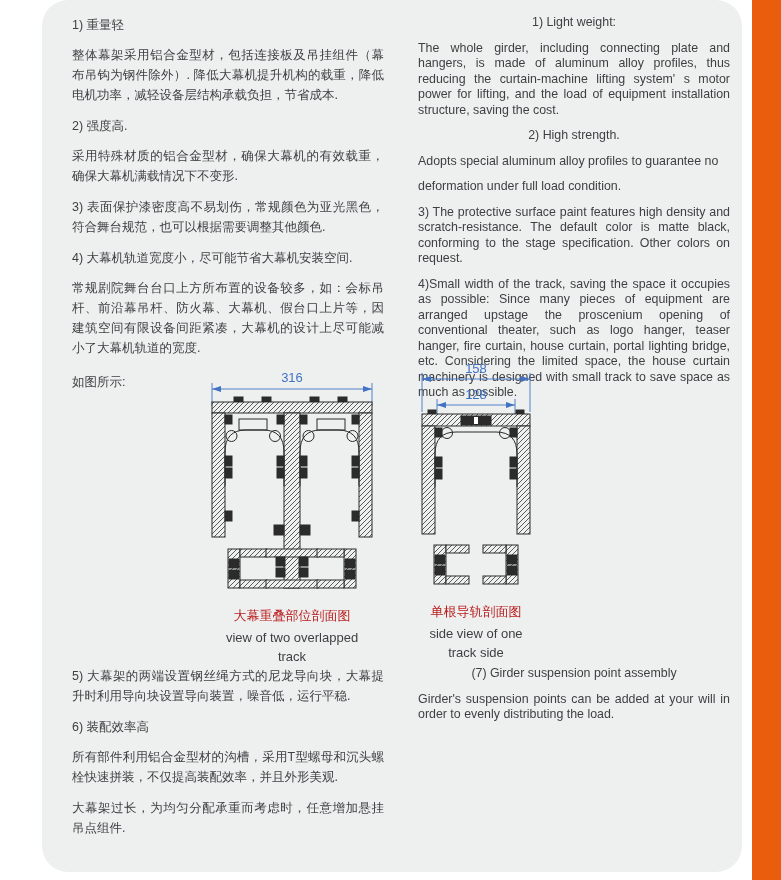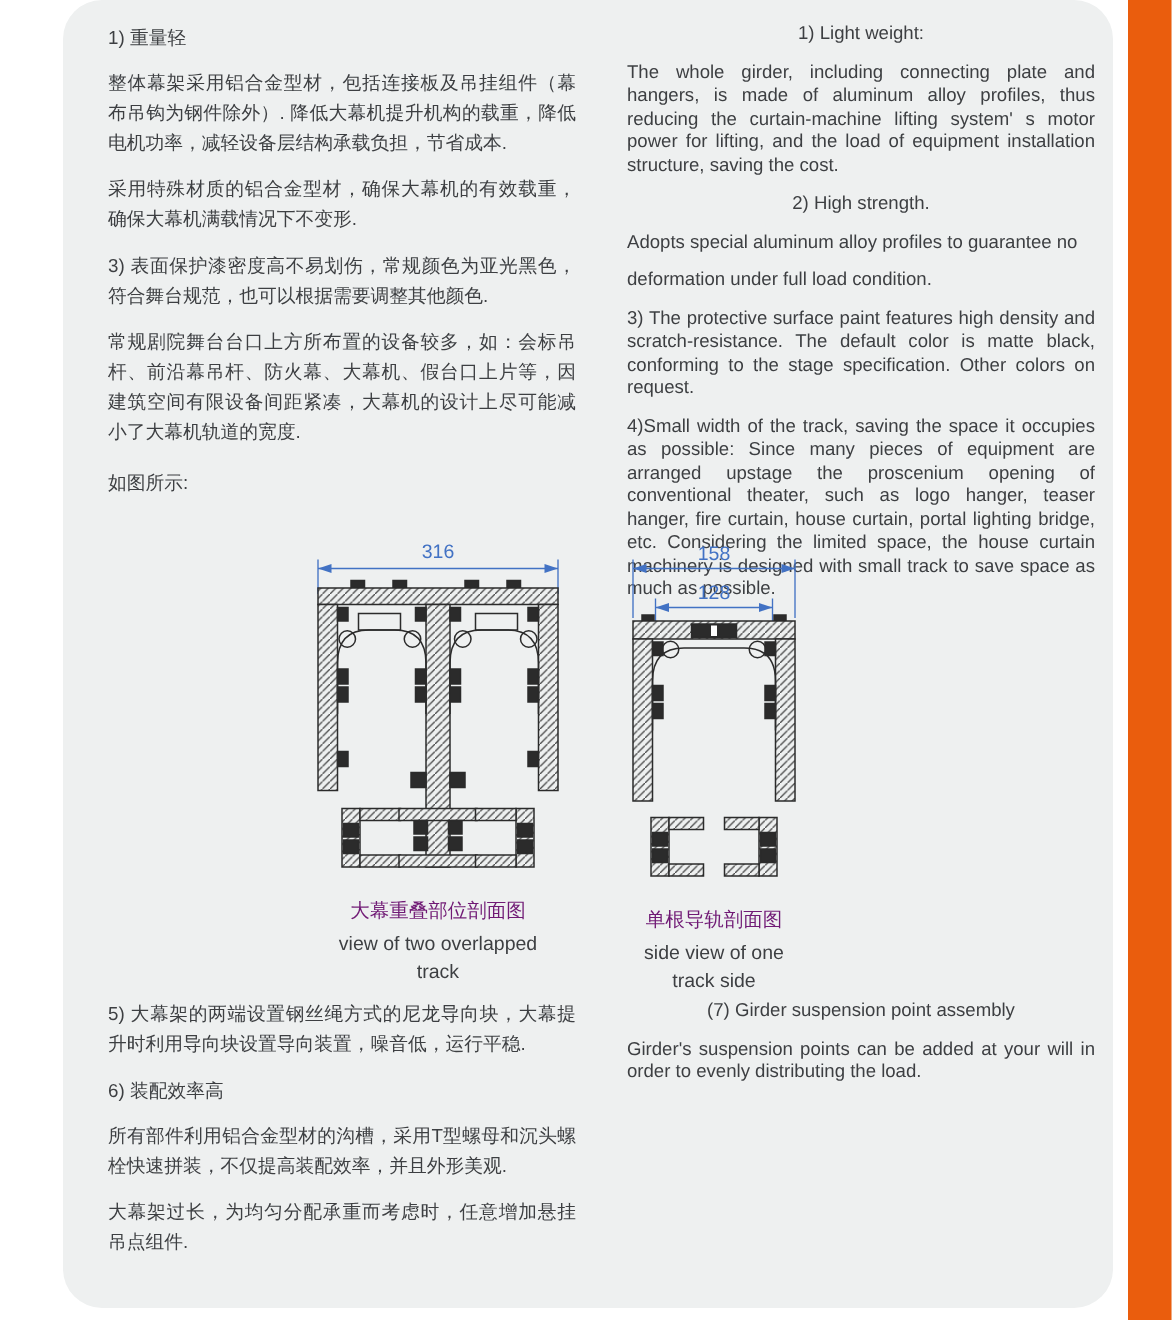--- a/index.html
+++ b/index.html
@@ -26,43 +26,45 @@
   .zh{font-size:12.5px;line-height:20px;text-align:justify;}
   .zh .sec{margin-bottom:11px;}
   .zh .t{text-align:left;}
   .en{font-size:12.4px;line-height:15.5px;text-align:justify;}
   .en .sec{margin-bottom:8px;}
   .en .t{text-align:center;margin-bottom:5px;}
   .en .b2{margin-top:7px;}
   .note{margin-top:14px;}
   .figs{position:absolute;left:0;top:356px;width:700px;height:292px;}
   .fig{position:absolute;text-align:center;}
-  .fig1{left:168px;top:0;width:164px;}
+  .fig1{left:168px;top:10px;width:164px;}
   .fig2{left:378px;top:6px;width:112px;}
-  .cap-zh{margin-top:6px;font-size:13px;line-height:19px;color:#701a75;}
+  .cap-zh{margin-top:6px;font-size:13px;line-height:19px;color:#b91c1c;}
   .cap-en{margin-top:3px;font-size:13px;line-height:19px;color:#3d3f42;}
   svg text{font-family:"Liberation Sans","DejaVu Sans",sans-serif;}
 </style>
 </head>
 <body>
 
 <div class="card">
 
   <div class="col top-left zh">
     <div class="sec">
       <p class="t">1) 重量轻</p>
       <p>整体幕架采用铝合金型材，包括连接板及吊挂组件（幕布吊钩为钢件除外）. 降低大幕机提升机构的载重，降低电机功率，减轻设备层结构承载负担，节省成本.</p>
     </div>
     <div class="sec">
+      <p class="t">2) 强度高.</p>
       <p>采用特殊材质的铝合金型材，确保大幕机的有效载重，确保大幕机满载情况下不变形.</p>
     </div>
     <div class="sec">
       <p>3) 表面保护漆密度高不易划伤，常规颜色为亚光黑色，符合舞台规范，也可以根据需要调整其他颜色.</p>
     </div>
     <div class="sec">
+      <p class="t">4) 大幕机轨道宽度小，尽可能节省大幕机安装空间.</p>
       <p>常规剧院舞台台口上方所布置的设备较多，如：会标吊杆、前沿幕吊杆、防火幕、大幕机、假台口上片等，因建筑空间有限设备间距紧凑，大幕机的设计上尽可能减小了大幕机轨道的宽度.</p>
     </div>
     <p class="note">如图所示:</p>
   </div>
 
   <div class="col top-right en">
     <div class="sec">
       <p class="t">1) Light weight:</p>
       <p>The whole girder, including connecting plate and hangers, is made of aluminum alloy profiles, thus reducing the curtain-machine lifting system' s motor power for lifting, and the load of equipment installation structure, saving the cost.</p>
     </div>

